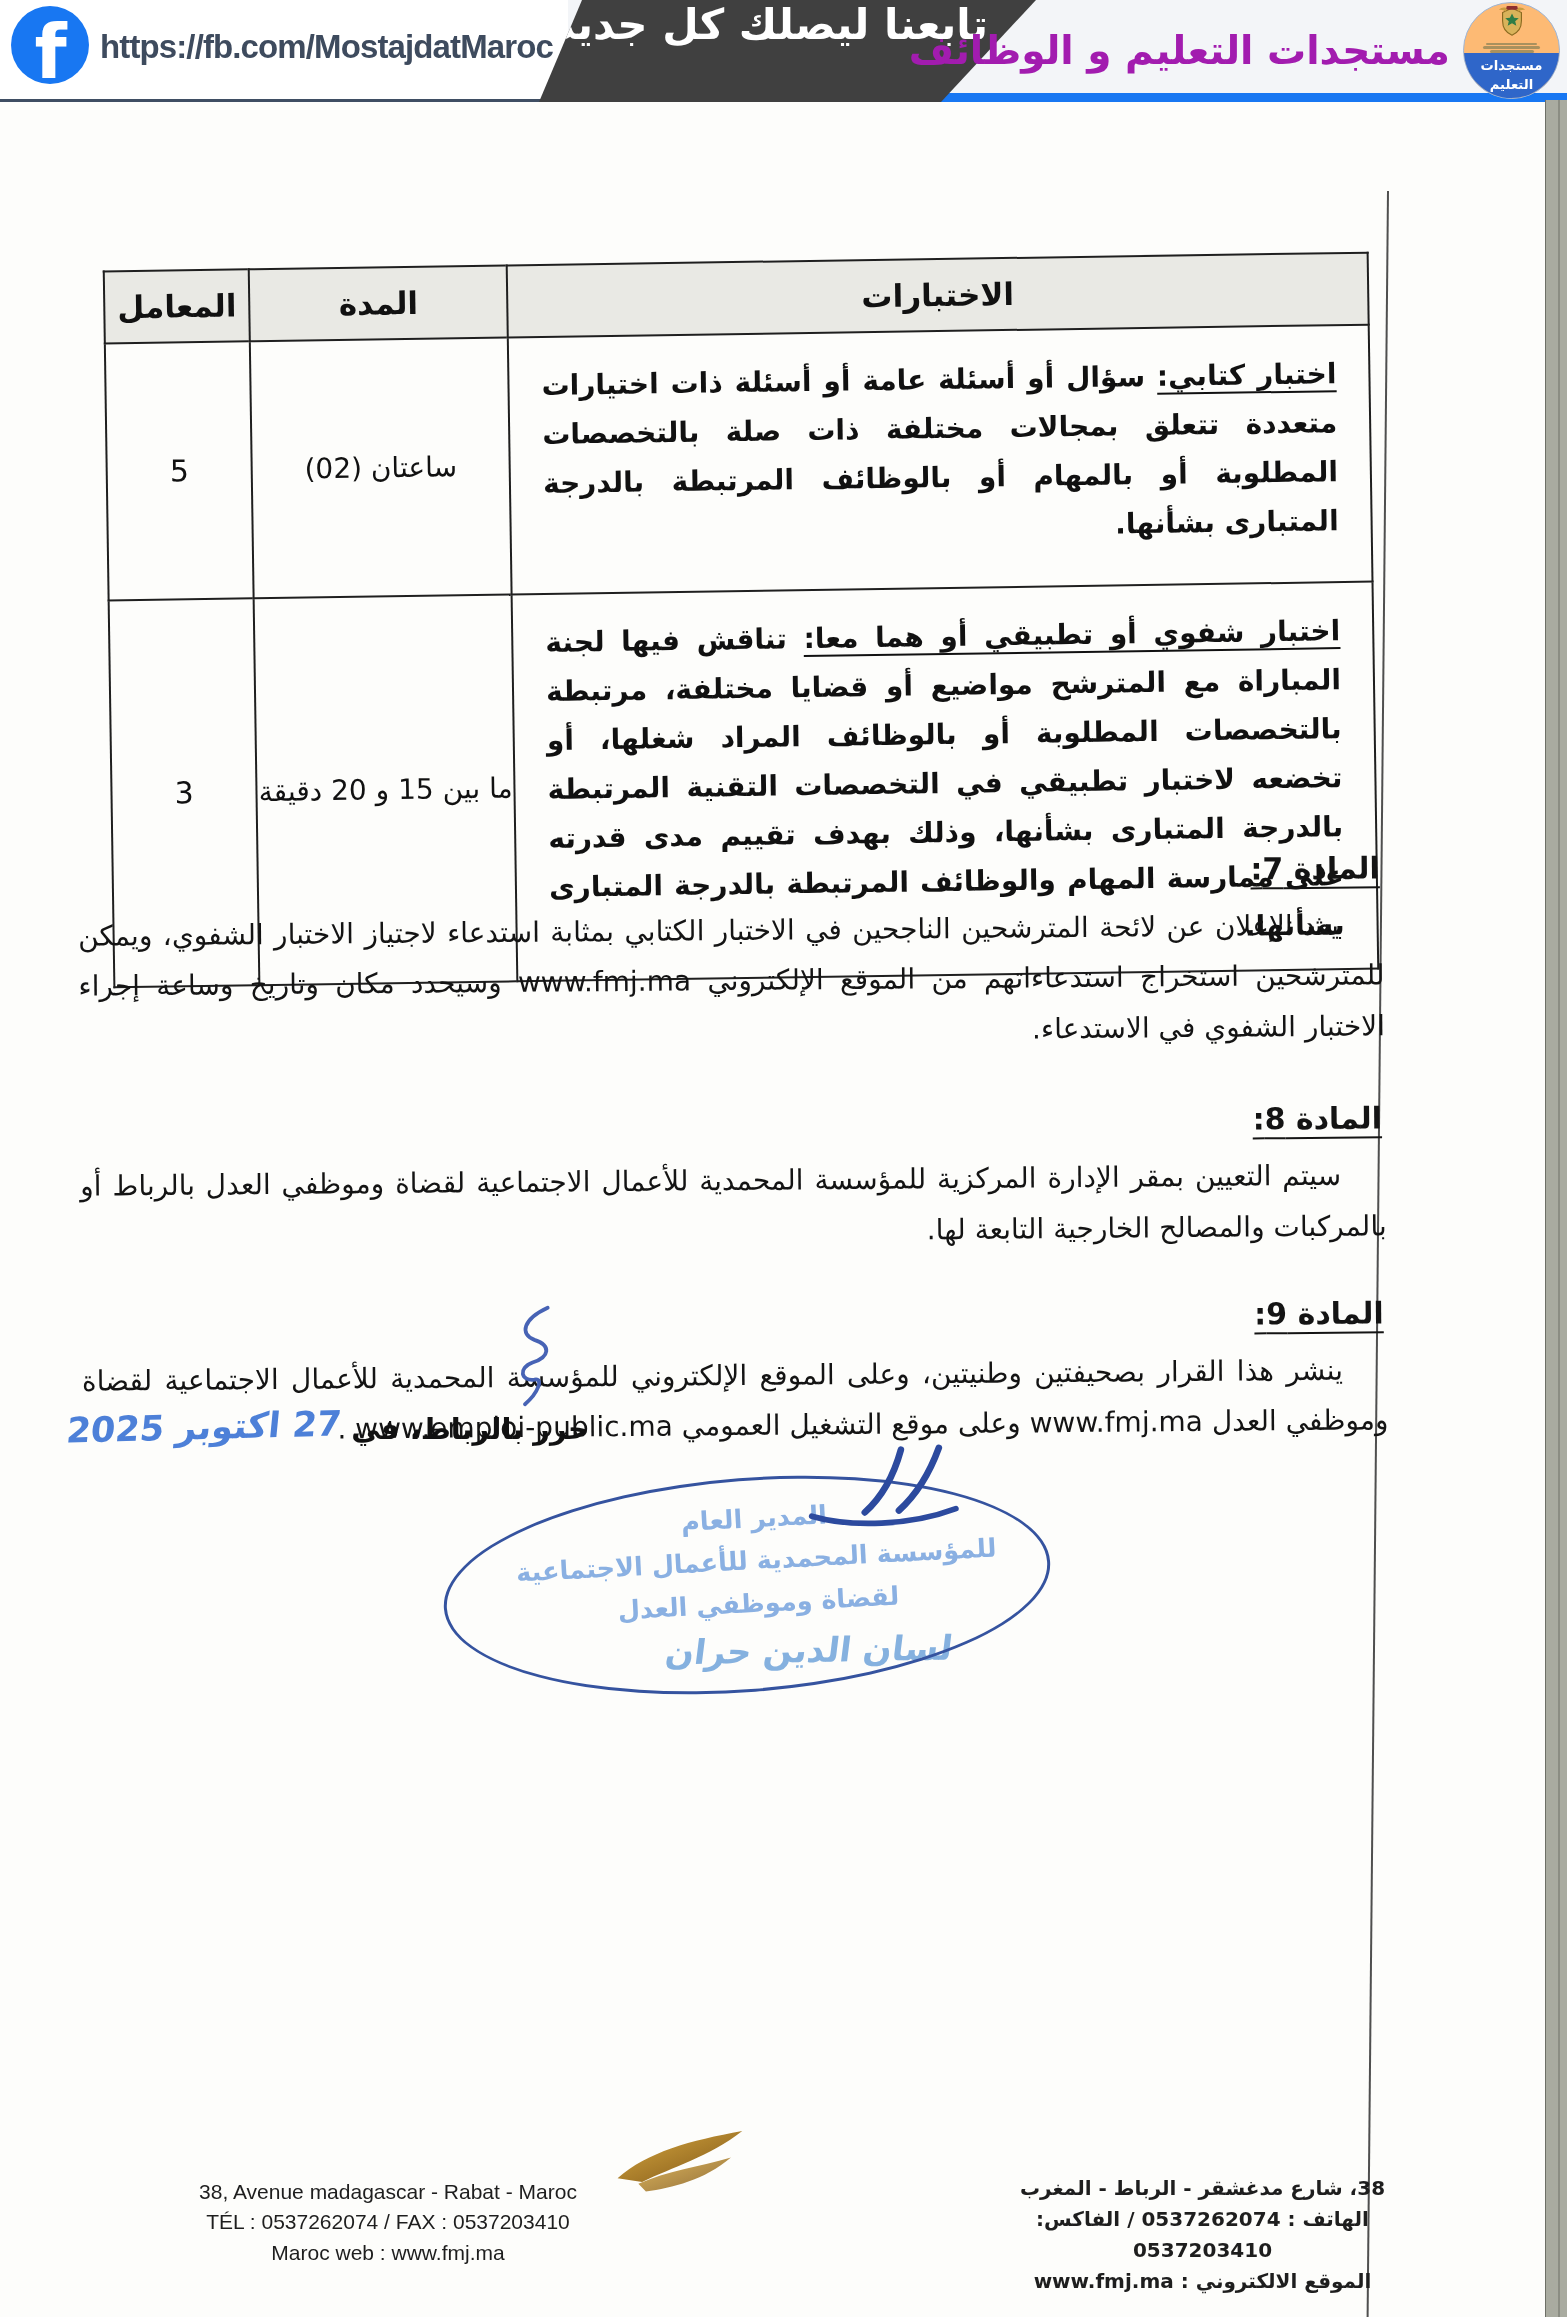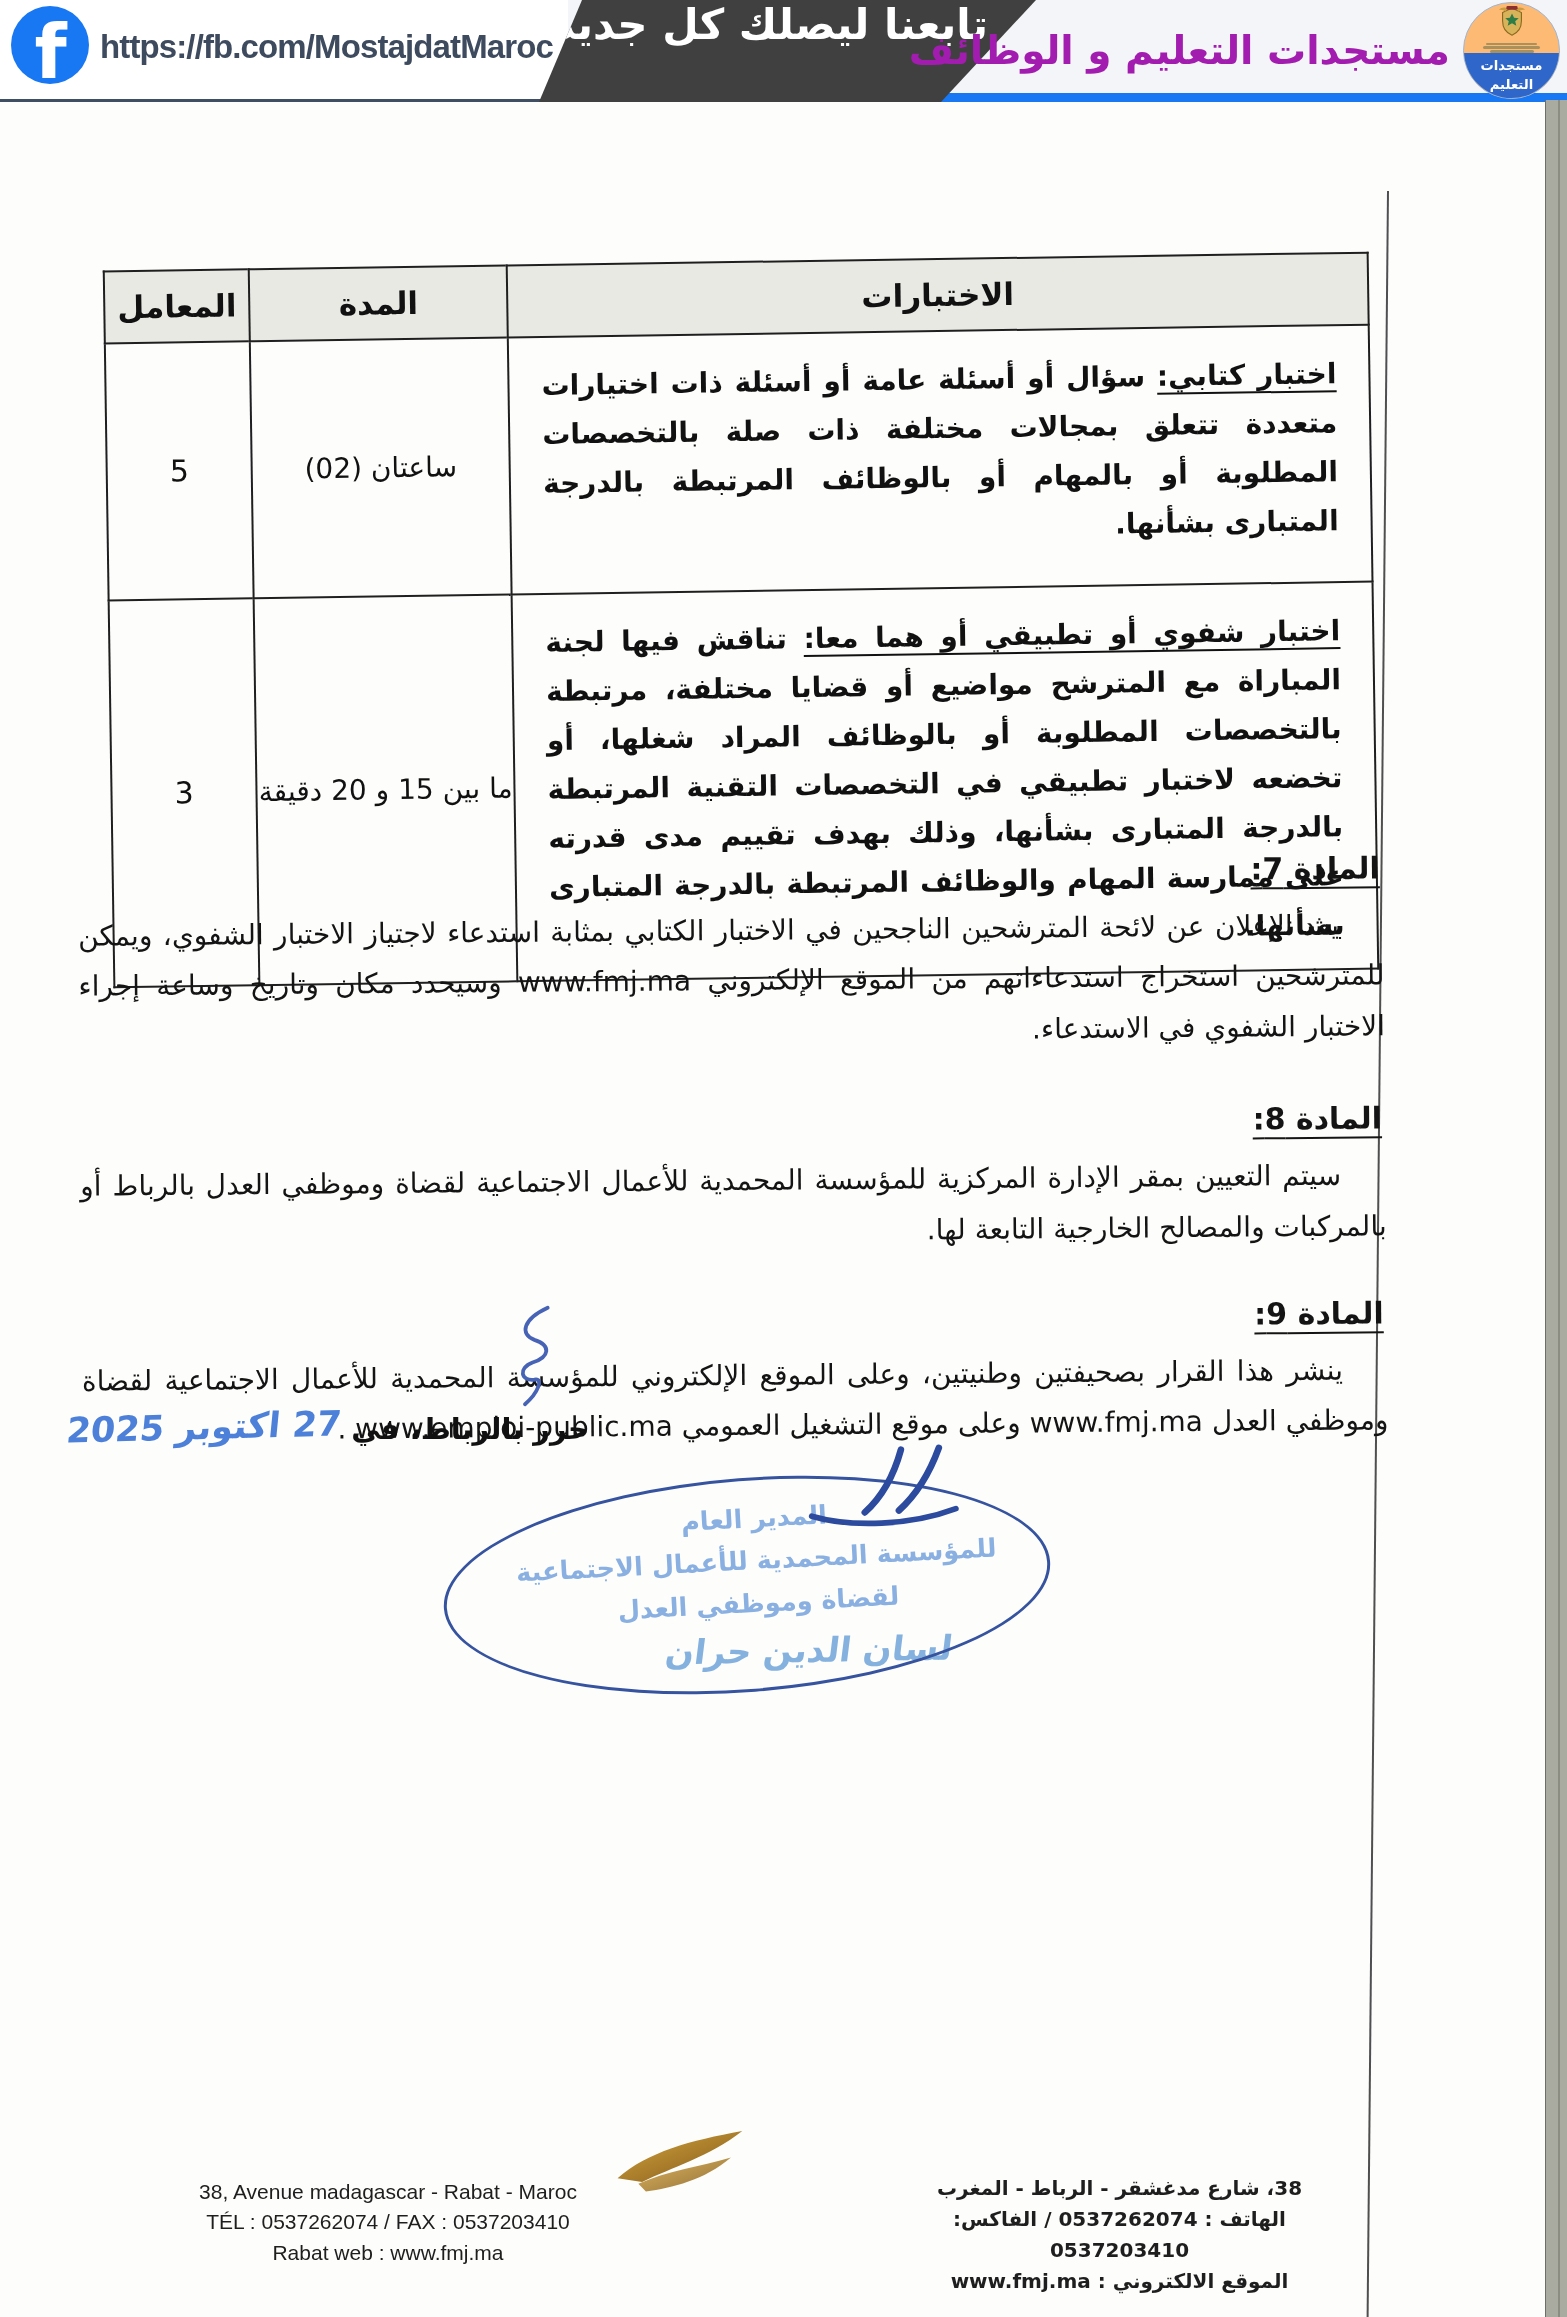--- a/index.html
+++ b/index.html
@@ -80,21 +80,21 @@
                  border:3.8px solid #35539f;border-radius:50%;transform:rotate(-4.5deg);z-index:4;}
 
   
   .f-bird{position:absolute;left:610px;top:2129px;}
   .f-left{position:absolute;left:142px;top:2177px;width:492px;text-align:center;
           font-family:"Liberation Sans","DejaVu Sans",sans-serif;
           font-size:21px;font-weight:normal;color:#1e1e1e;line-height:1.45;}
   .f-center{position:absolute;left:606px;top:2183px;width:454px;text-align:center;
             font-family:"Liberation Sans","DejaVu Sans",sans-serif;
             font-size:20px;font-weight:bold;color:#1e1e1e;line-height:1.5;}
-  .f-right{position:absolute;left:916px;top:2173px;width:407px;text-align:center;direction:rtl;
+  .f-right{position:absolute;left:999px;top:2173px;width:407px;text-align:center;direction:rtl;
            font-size:20px;font-weight:bold;color:#1e1e1e;line-height:1.55;}
 </style>
 </head>
 <body>
 
 <div class="page">
 
   <div class="hdr">
     <div class="hdr-left"></div>
     <div class="hdr-right"></div>
@@ -202,21 +202,21 @@
           <stop offset="1" stop-color="#7e5517"></stop>
       </linearGradient>
     </defs>
     <path d="M8 52 C40 24 85 12 140 2 C104 30 66 40 34 56 Z" fill="url(#gold)"></path>
     <path d="M30 58 C60 44 95 40 128 30 C100 54 66 62 38 66 Z" fill="url(#gold)" opacity=".85"></path>
   </svg>
 
   <div class="f-left">
     <div>38, Avenue madagascar - Rabat - Maroc</div>
     <div>TÉL : 0537262074 / FAX : 0537203410</div>
-    <div>Rabat web :  www.fmj.ma</div>
+    <div>Maroc web :  www.fmj.ma</div>
   </div>
 
 
   <div class="f-right">
     <div>38، شارع مدغشقر - الرباط - المغرب</div>
     <div>الهاتف : 0537262074 / الفاكس: 0537203410</div>
     <div>الموقع الالكتروني : www.fmj.ma</div>
   </div>
 
 </div>

